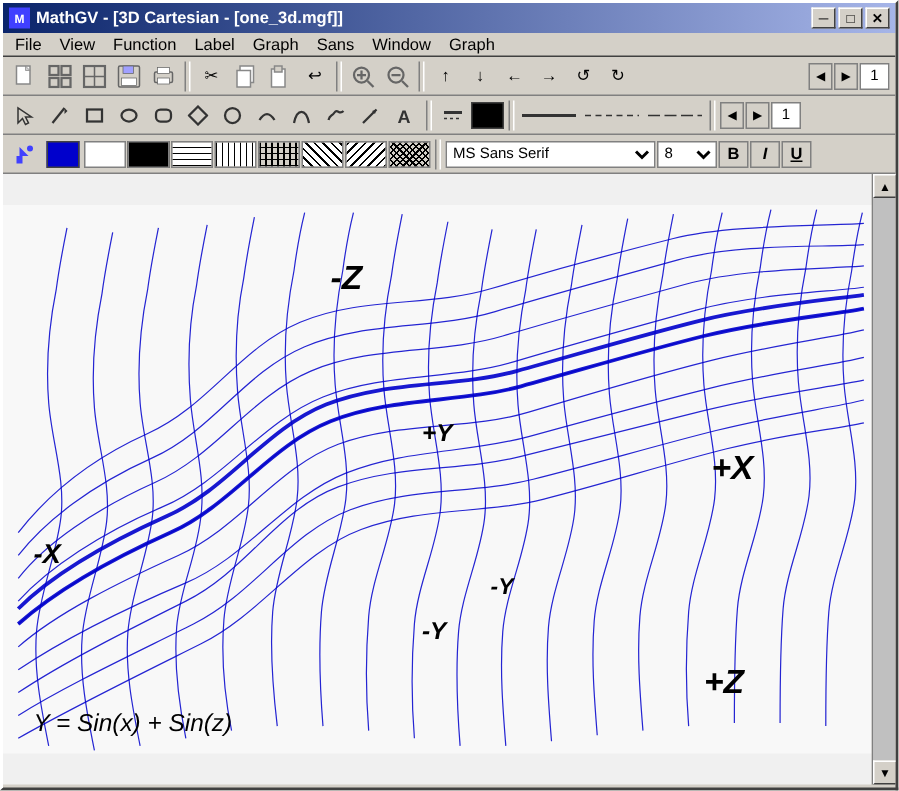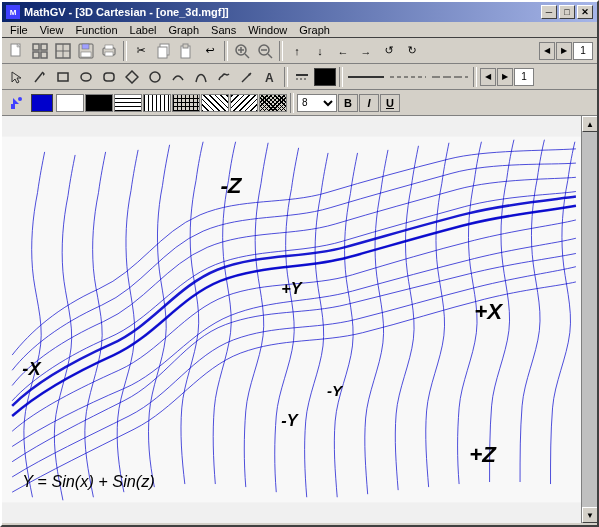--- a/index.html
+++ b/index.html
@@ -465,20 +465,23 @@
       <div class="pattern-btn" style="background:white;"></div>
       <div class="pattern-btn" style="background:black;"></div>
       <div class="pattern-btn" style="background: repeating-linear-gradient(0deg, #000 0px, #000 1px, #fff 1px, #fff 4px);"></div>
       <div class="pattern-btn" style="background: repeating-linear-gradient(90deg, #000 0px, #000 1px, #fff 1px, #fff 4px);"></div>
       <div class="pattern-btn" style="background: repeating-linear-gradient(0deg, #000 0px, #000 1px, transparent 1px, transparent 4px), repeating-linear-gradient(90deg, #000 0px, #000 1px, transparent 1px, transparent 4px);"></div>
       <div class="pattern-btn" style="background: repeating-linear-gradient(45deg, #000 0px, #000 1px, #fff 1px, #fff 4px);"></div>
       <div class="pattern-btn" style="background: repeating-linear-gradient(-45deg, #000 0px, #000 1px, #fff 1px, #fff 4px);"></div>
       <div class="pattern-btn" style="background: repeating-linear-gradient(45deg, #000 0px, #000 1px, transparent 1px, transparent 3px), repeating-linear-gradient(-45deg, #000 0px, #000 1px, transparent 1px, transparent 3px);"></div>
     </div>
     <div class="separator"></div>
+    <select class="font-select" title="MS Sans Serif">
+      <option>MS Sans Serif</option>
+    </select>
     <select class="size-select">
       <option>8</option>
     </select>
     <button class="bold-btn">B</button>
     <button class="italic-btn" style="font-style:italic;">I</button>
     <button class="underline-btn" style="text-decoration:underline;">U</button>
   </div>
 
   <div class="main-content">
 

